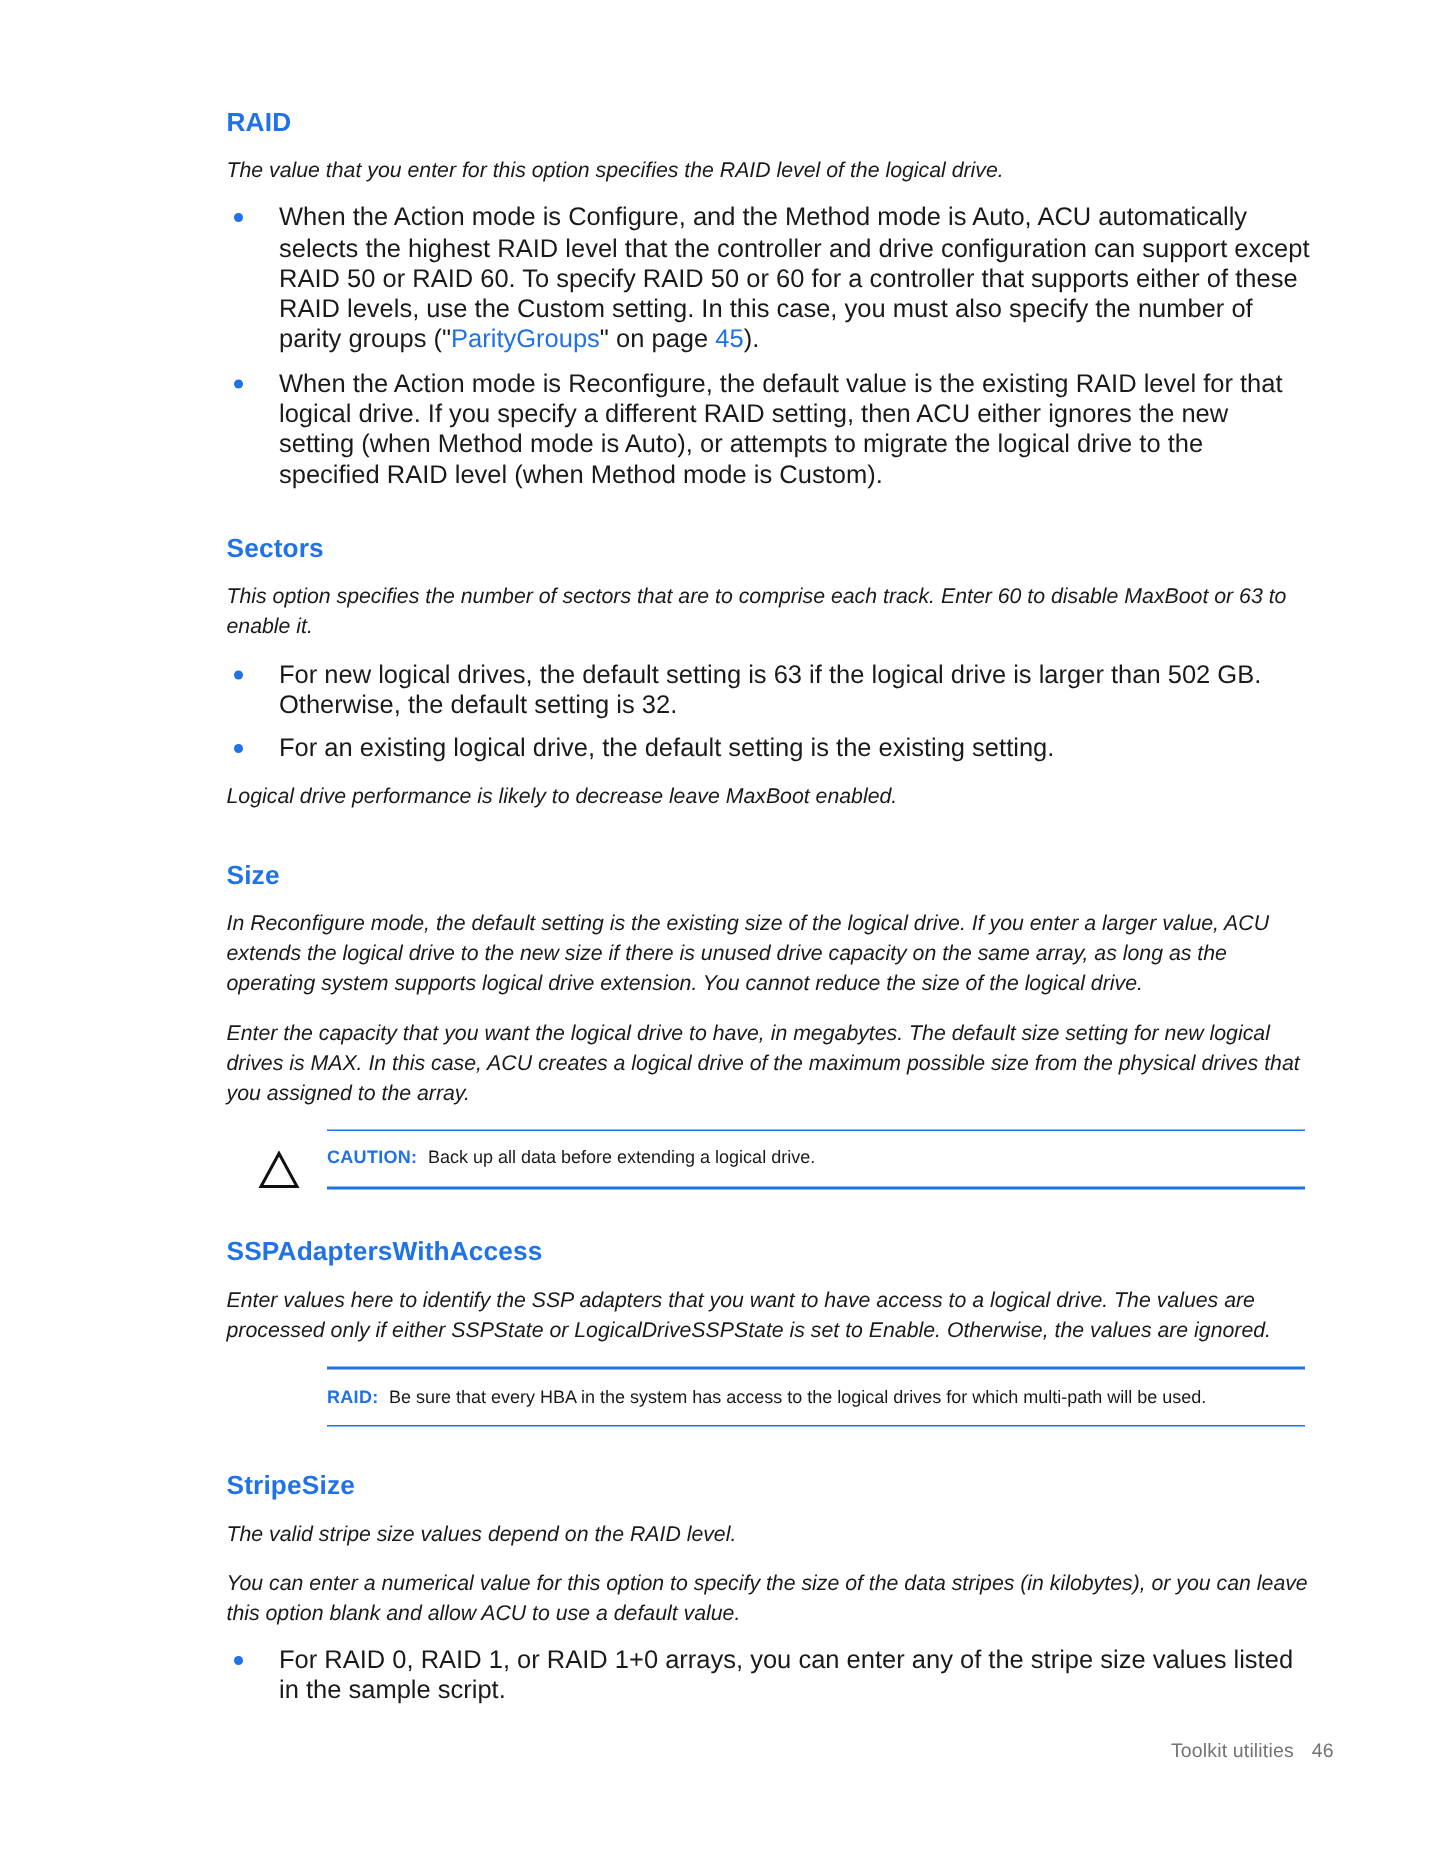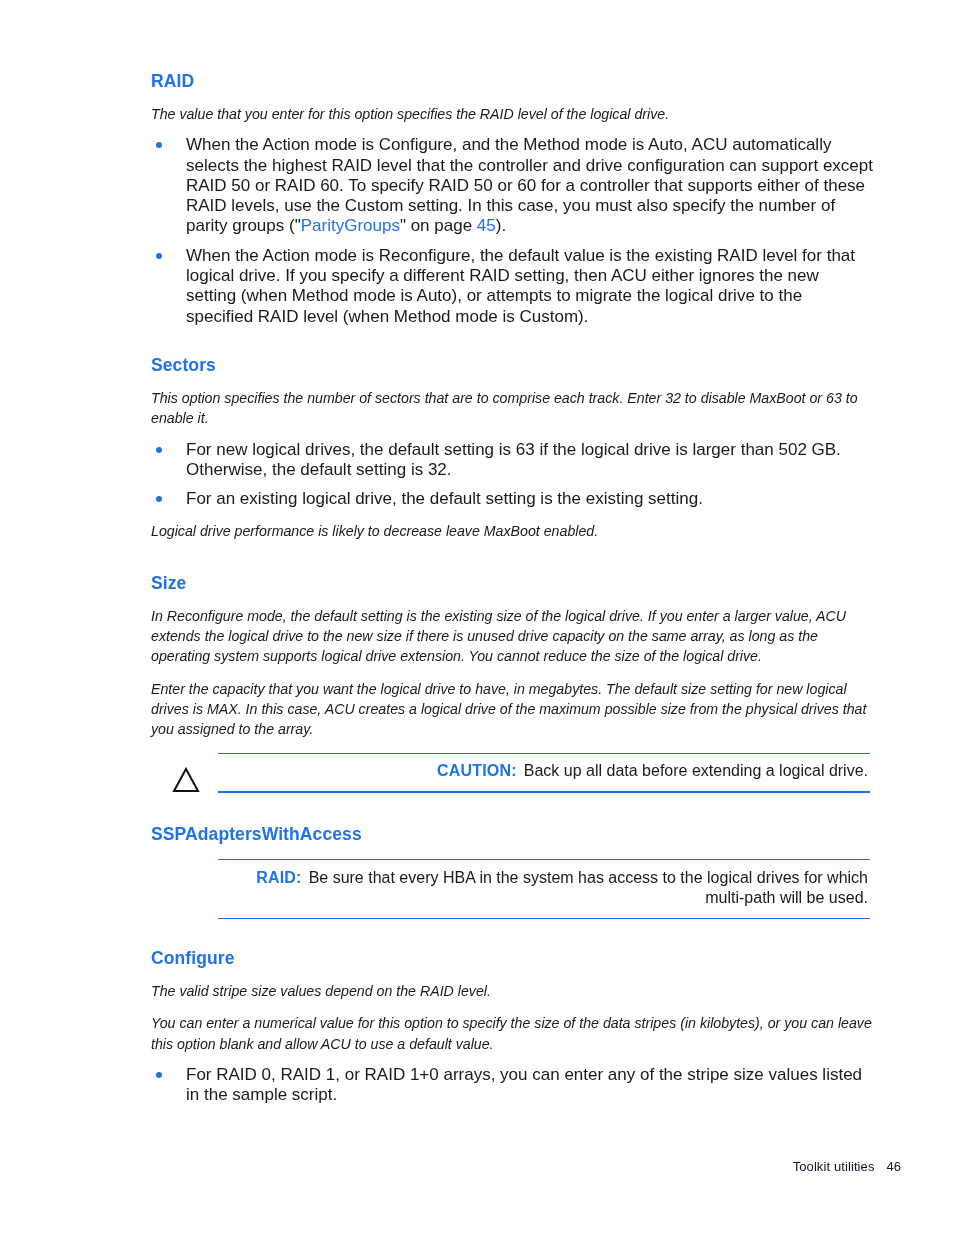--- a/index.html
+++ b/index.html
@@ -82,25 +82,24 @@
     margin-top: 13px;
     padding-left: 67px;
   }
   .admonition .rule {
     height: 1.4px;
     background: #1f72e8;
     width: 652px;
   }
   .admonition .adm-body {
     padding: 7px 0 10px 0;
-    font-size: 16px;
+    font-size: 12px;
     line-height: 20.3px;
     color: #1a1a1a;
     width: 650px;
-    text-align: right;
   }
   .admonition .adm-label {
     color: #1f72e8;
     font-weight: bold;
     letter-spacing: 0.2px;
   }
   .admonition .adm-text { margin-left: 7px; }
 
   .warn-triangle {
     position: absolute;
@@ -109,26 +108,26 @@
     width: 28px;
     height: 26px;
   }
 
   .admonition.note-box { padding-left: 67px; margin-top: 14px; }
   .admonition.note-box .adm-body { padding-top: 8px; padding-bottom: 9px; }
 
   
   .footer {
     position: absolute;
-    left: 12px;
+    left: 0;
     top: 1158px;
     width: 873px;
     text-align: right;
     font-size: 13px;
-    color: #0f172a;
+    color: #737373;
     line-height: 18px;
     padding-left: 16px;
   }
   .footer .foot-label { letter-spacing: 0.1px; }
   .footer .foot-page { margin-left: 12px; }
 </style>
 </head>
 <body>
 
 <div class="page">
@@ -141,21 +140,21 @@
         <span class="bullet-dot"></span><span>When the Action mode is Configure, and the Method mode is Auto, ACU automatically selects the highest RAID level that the controller and drive configuration can support except RAID 50 or RAID 60. To specify RAID 50 or 60 for a controller that supports either of these RAID levels, use the Custom setting. In this case, you must also specify the number of parity groups ("</span><span class="doc-link">ParityGroups</span><span>" on page </span><span class="pagenum-ref">45</span><span>).</span>
       </li>
       <li>
         <span class="bullet-dot"></span><span>When the Action mode is Reconfigure, the default value is the existing RAID level for that logical drive. If you specify a different RAID setting, then ACU either ignores the new setting (when Method mode is Auto), or attempts to migrate the logical drive to the specified RAID level (when Method mode is Custom).</span>
       </li>
     </ul>
   </section>
 
   <section class="sec-sectors">
     <h2 class="section-heading">Sectors</h2>
-    <p class="body-text">This option specifies the number of sectors that are to comprise each track. Enter 32 to disable MaxBoot or 63 to enable it.</p>
+    <p class="body-text">This option specifies the number of sectors that are to comprise each track. Enter 60 to disable MaxBoot or 63 to enable it.</p>
     <ul class="bullets">
       <li>
         <span class="bullet-dot"></span><span>For new logical drives, the default setting is 63 if the logical drive is larger than 502 GB. Otherwise, the default setting is 32.</span>
       </li>
       <li>
         <span class="bullet-dot"></span><span>For an existing logical drive, the default setting is the existing setting.</span>
       </li>
     </ul>
     <p class="body-text">Logical drive performance is likely to decrease leave MaxBoot enabled.</p>
   </section>
@@ -172,32 +171,33 @@
       <div class="rule"></div>
       <div class="adm-body">
         <span class="adm-label">CAUTION:</span><span class="adm-text">Back up all data before extending a logical drive.</span>
       </div>
       <div class="rule"></div>
     </div>
   </section>
 
   <section class="sec-ssp">
     <h2 class="section-heading">SSPAdaptersWithAccess</h2>
+    <p class="body-text">Enter values here to identify the SSP adapters that you want to have access to a logical drive. The values are processed only if either SSPState or LogicalDriveSSPState is set to Enable. Otherwise, the values are ignored.</p>
 
     <div class="admonition note-box">
       <div class="rule"></div>
       <div class="adm-body">
         <span class="adm-label">RAID:</span><span class="adm-text">Be sure that every HBA in the system has access to the logical drives for which multi-path will be used.</span>
       </div>
       <div class="rule"></div>
     </div>
   </section>
 
   <section class="sec-stripe">
-    <h2 class="section-heading">Configure</h2>
+    <h2 class="section-heading">StripeSize</h2>
     <p class="body-text">The valid stripe size values depend on the RAID level.</p>
     <p class="body-text">You can enter a numerical value for this option to specify the size of the data stripes (in kilobytes), or you can leave this option blank and allow ACU to use a default value.</p>
     <ul class="bullets">
       <li>
         <span class="bullet-dot"></span><span>For RAID 0, RAID 1, or RAID 1+0 arrays, you can enter any of the stripe size values listed in the sample script.</span>
       </li>
     </ul>
   </section>
 
 </div>

